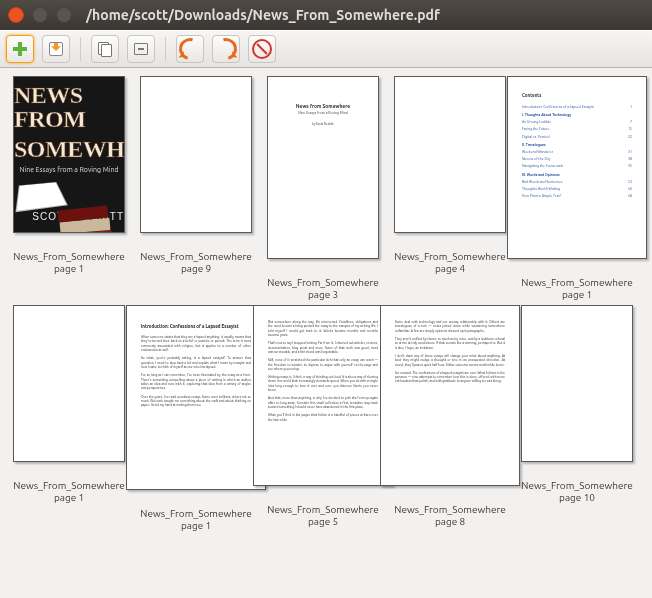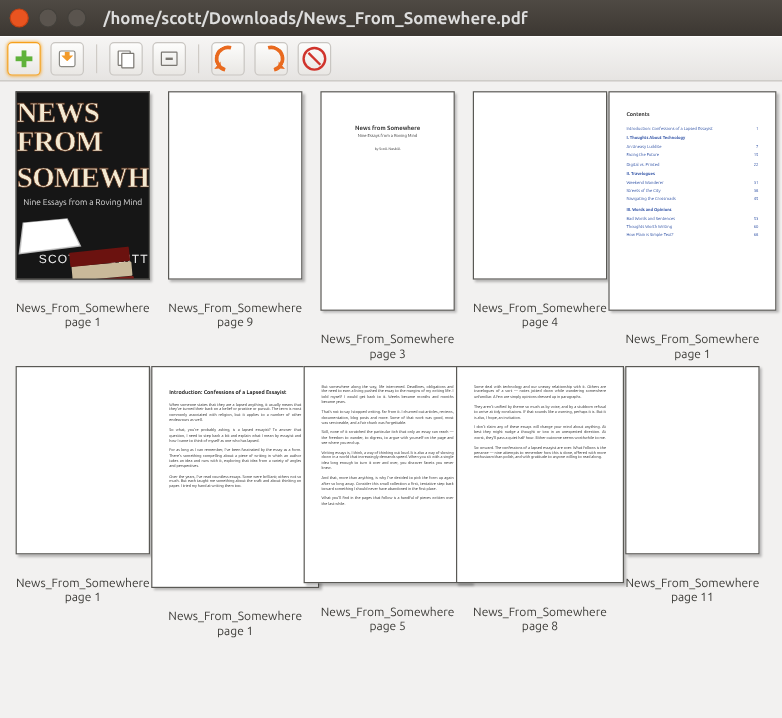--- a/index.html
+++ b/index.html
@@ -237,17 +237,17 @@
         <div class="para">Some deal with technology and our uneasy relationship with it. Others are travelogues of a sort — notes jotted down while wandering somewhere unfamiliar. A few are simply opinions dressed up in paragraphs.</div>
         <div class="para">They aren't unified by theme so much as by voice, and by a stubborn refusal to arrive at tidy conclusions. If that sounds like a warning, perhaps it is. But it is also, I hope, an invitation.</div>
         <div class="para">I don't claim any of these essays will change your mind about anything. At best they might nudge a thought or two in an unexpected direction. At worst, they'll pass a quiet half hour. Either outcome seems worthwhile to me.</div>
         <div class="para">So: onward. The confessions of a lapsed essayist are over. What follows is the penance — nine attempts to remember how this is done, offered with more enthusiasm than polish, and with gratitude to anyone willing to read along.</div>
       </div>
       <div class="caption"><span>News_From_Somewhere</span><br><span>page 8</span></div>
     </div>
 
     <div class="cell">
       <div class="thumb"></div>
-      <div class="caption"><span>News_From_Somewhere</span><br><span>page 11</span></div>
+      <div class="caption"><span>News_From_Somewhere</span><br><span>page 10</span></div>
     </div>
 
   </div>
 </div>
 
 </body></html>

